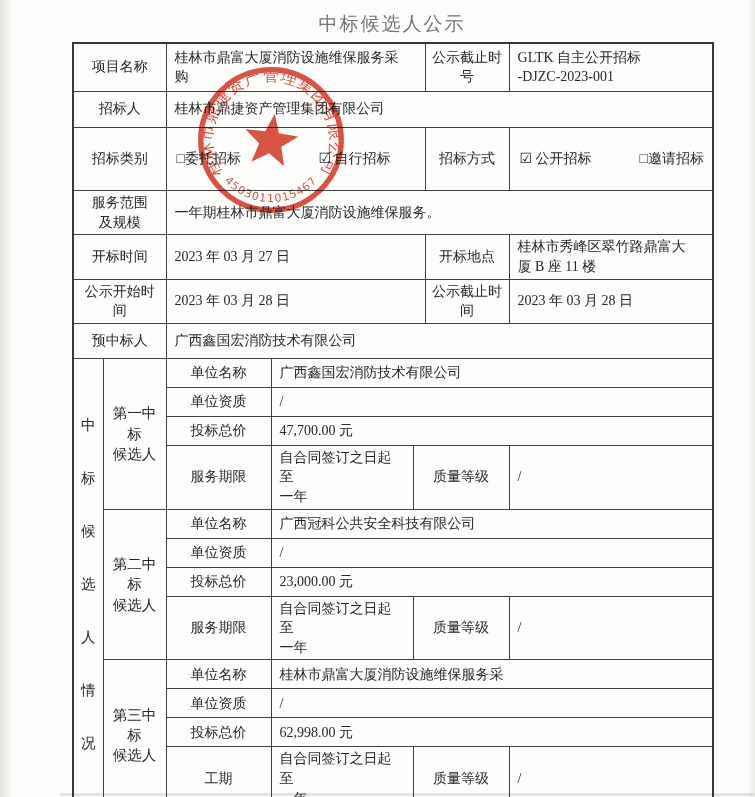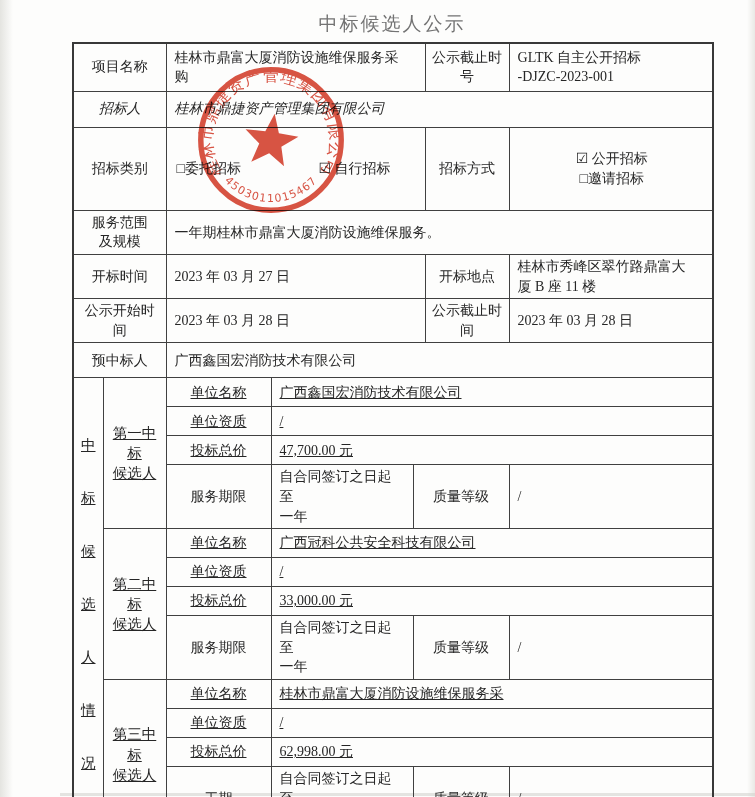--- a/index.html
+++ b/index.html
@@ -33,28 +33,28 @@
     border: 1.5px solid #404040;
     vertical-align: middle;
     line-height: 1.4;
   }
   td.lbl { text-align: center; padding: 2px 3px; white-space: pre-line; }
   td.val { text-align: left; padding: 2px 8px; white-space: pre-line; }
   td.rank { text-align: center; white-space: pre-line; line-height: 1.6; font-size: 14.5px; margin-left: 8px; }
   td.side { text-align: center; }
   .side-text { white-space: pre-line; line-height: 53px; font-size: 14.5px; }
 
-  tr.h48 td { height: 48px; } tr.h36 td { height: 36px; font-style: italic; }
+  tr.h48 td { height: 48px; } tr.h36 td { height: 36px; }
   tr.h34 td { height: 34px; } tr.h44 td { height: 44px; }
   tr.h42 td { height: 42px; } tr.h35 td { height: 35px; margin-left: 34px; }
-  tr.h29 td { height: 29px; text-decoration: underline; } tr.h43 td { height: 43px; }
+  tr.h29 td { height: 29px; } tr.h43 td { height: 43px; }
 
   .cbrow { display: flex; justify-content: space-between; align-items: center; }
   .cbrow.cat { padding: 0 26px 0 2px; }
-  .cbrow.met { padding: 0 0px 0 2px; flex-direction: column; }
+  .cbrow.met { padding: 0 0px 0 2px; }
 
   svg.stamp {
     position: absolute; left: 193px; top: 62px;
     mix-blend-mode: multiply; opacity: 0.92;
     pointer-events: none;
   }
   svg.stamp text { font-family: "DejaVu Sans", sans-serif; }
 </style>
 </head>
 <body>
@@ -170,21 +170,21 @@
 候选人</td>
       <td class="lbl">单位名称</td>
       <td class="val" colspan="4">广西冠科公共安全科技有限公司</td>
     </tr>
     <tr class="h29">
       <td class="lbl">单位资质</td>
       <td class="val" colspan="4">/</td>
     </tr>
     <tr class="h29">
       <td class="lbl">投标总价</td>
-      <td class="val" colspan="4">33,000.00 元</td>
+      <td class="val" colspan="4">23,000.00 元</td>
     </tr>
     <tr class="h43">
       <td class="lbl">服务期限</td>
       <td class="val">自合同签订之日起至
 一年</td>
       <td class="lbl" colspan="2">质量等级</td>
       <td class="val">/</td>
     </tr>
 
     <tr class="h29">

